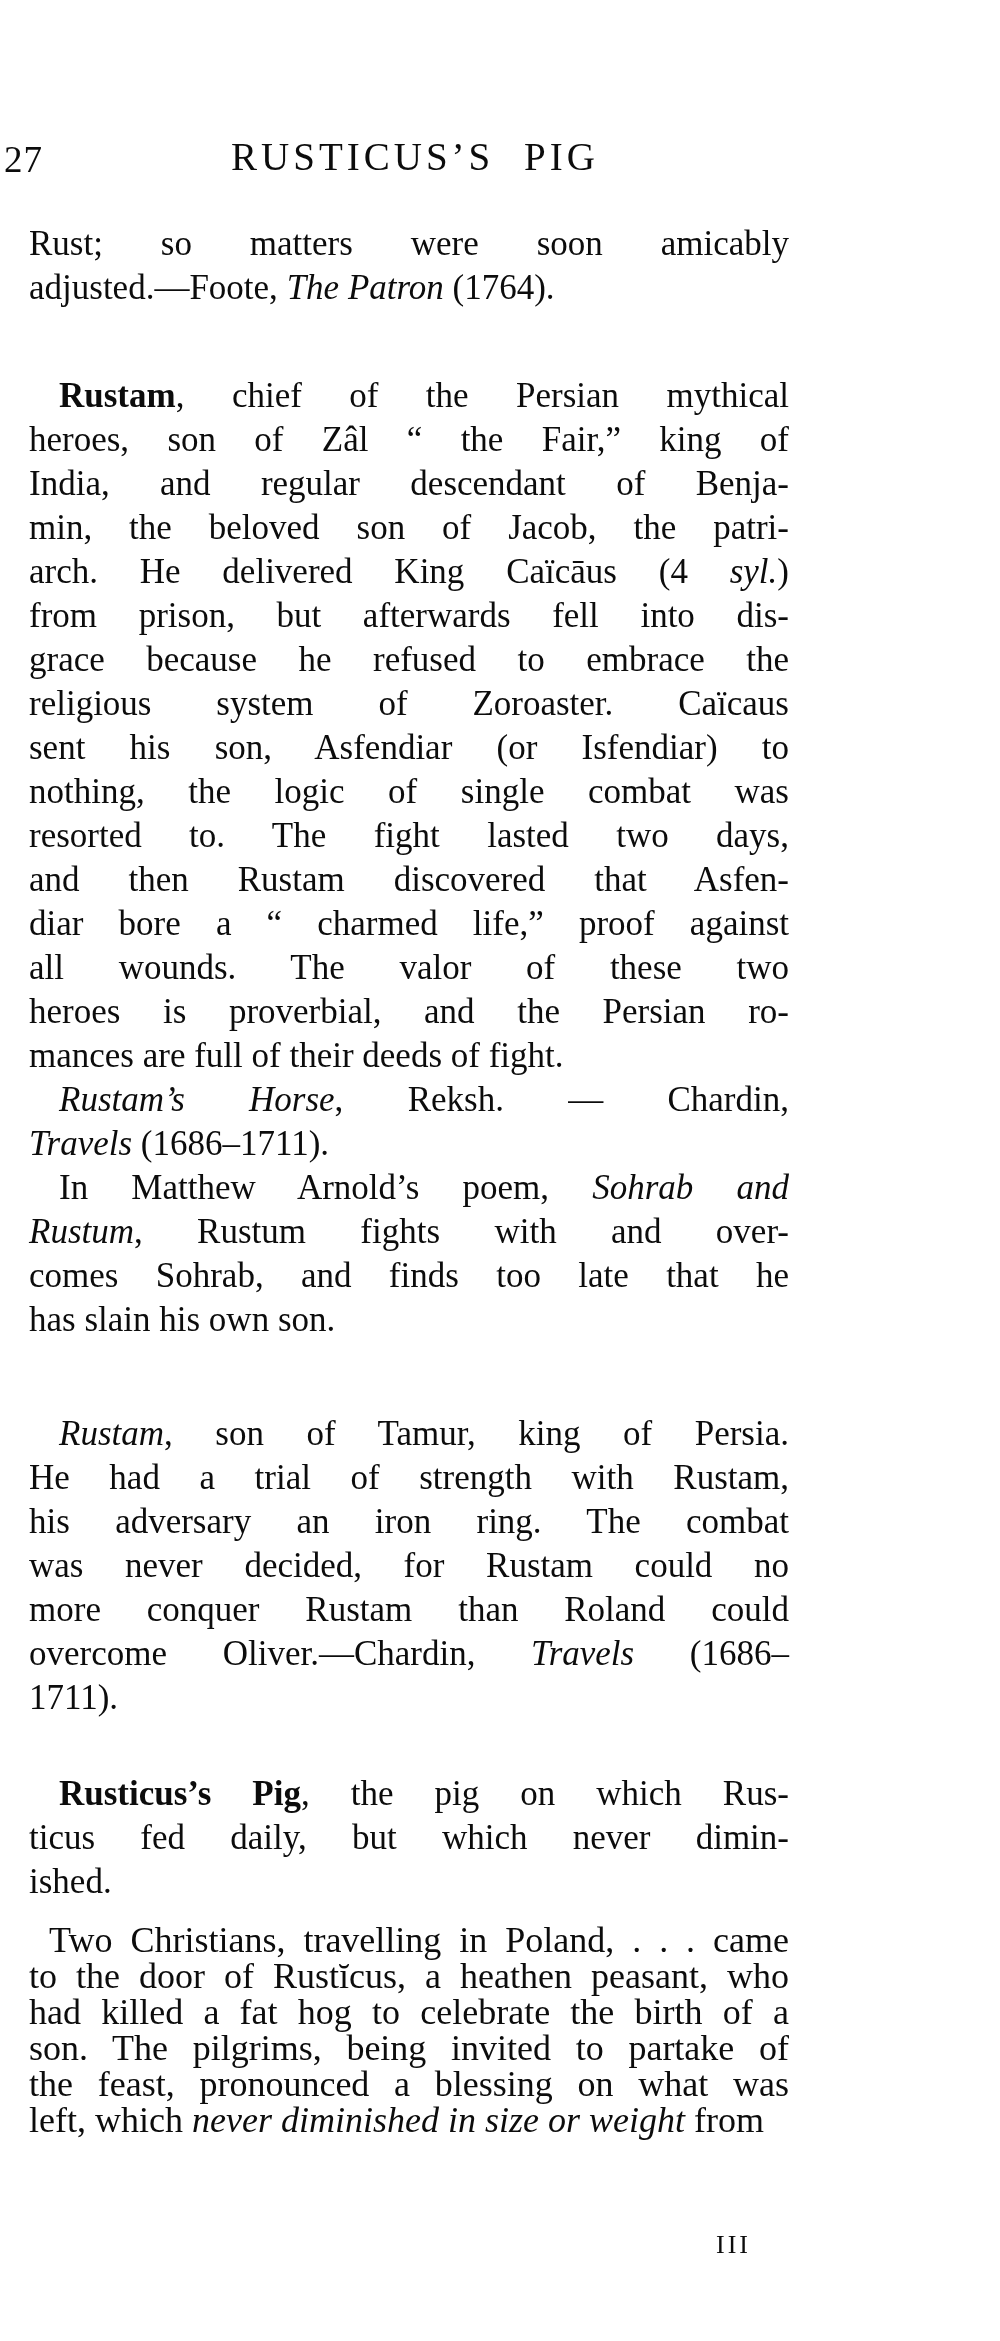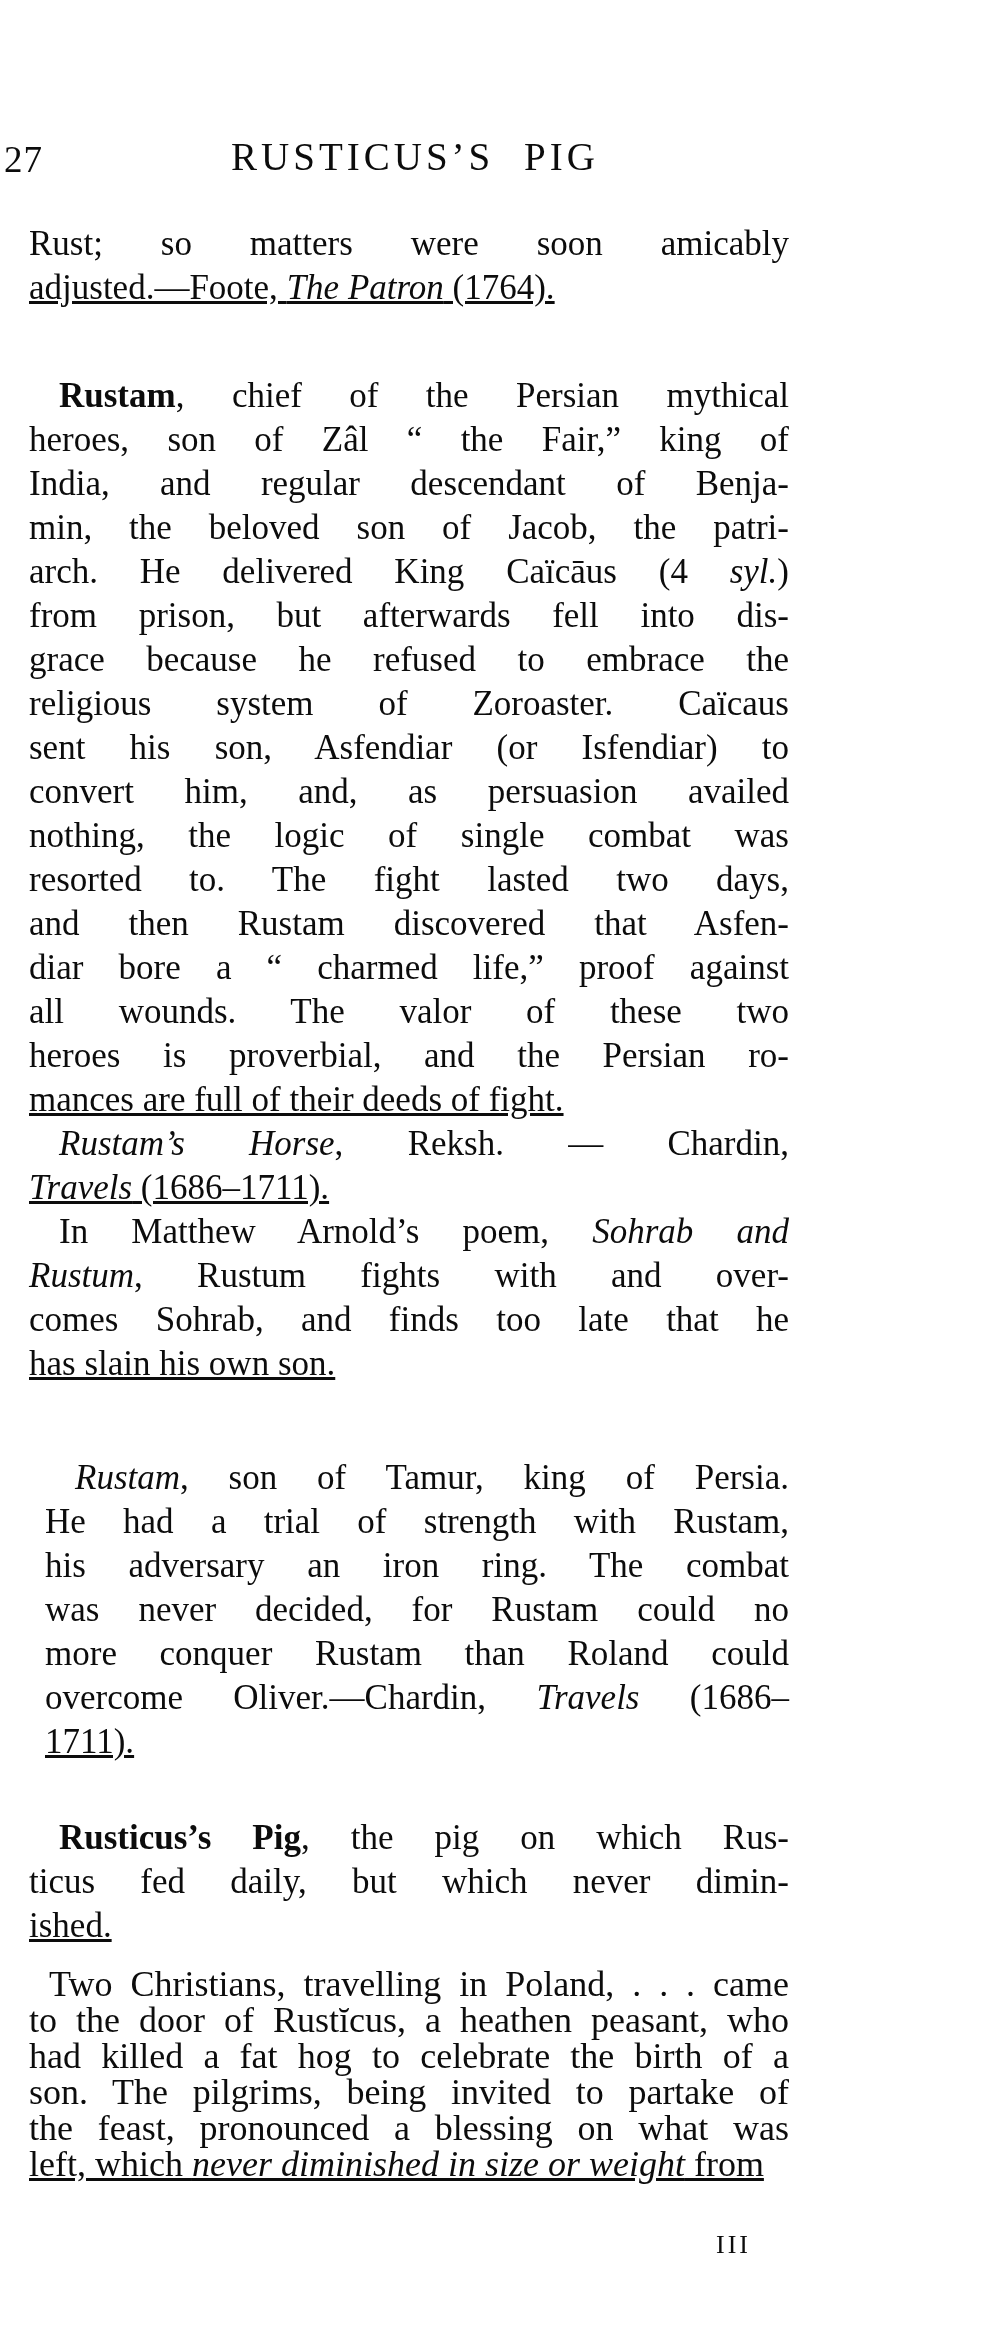--- a/index.html
+++ b/index.html
@@ -11,21 +11,21 @@
   .pagenum{position:absolute;left:4px;top:138px;font-size:37px;letter-spacing:1px;}
   .running-title{
     position:absolute;left:35px;top:134px;width:760px;text-align:center;
     font-size:39px;letter-spacing:4px;word-spacing:16px;white-space:nowrap;
   }
   .column{position:absolute;left:29px;top:0;width:760px;}
   .block{margin:0;}
   .block.body{font-size:35px;line-height:44px;}
   .block.small{font-size:36px;line-height:36px;}
   .line{text-align:justify;text-align-last:justify;}
-  .line.last{text-align-last:left;text-decoration:underline;}
+  .line.last{text-align-last:left;}
   .body .line.indent{text-indent:30px;}
   .small .line.indent{text-indent:20px;}
   .b{font-weight:bold;}
   .i{font-style:italic;}
   .signature{
     position:absolute;left:716px;top:2230px;font-size:26px;letter-spacing:3px;text-align:center;
   }
 </style>
 </head>
 <body>
@@ -41,40 +41,39 @@
       <div class="block body" style="margin-top: 64px;">
         <div class="line indent"><span class="b">Rustam</span><span>, chief of the Persian mythical</span></div>
         <div class="line"><span>heroes, son of Zâl “ the Fair,” king of</span></div>
         <div class="line"><span>India, and regular descendant of Benja-</span></div>
         <div class="line"><span>min, the beloved son of Jacob, the patri-</span></div>
         <div class="line"><span>arch.  He delivered King Caïcāus (4 </span><span class="i">syl.</span><span>)</span></div>
         <div class="line"><span>from prison, but afterwards fell into dis-</span></div>
         <div class="line"><span>grace because he refused to embrace the</span></div>
         <div class="line"><span>religious system of Zoroaster.  Caïcaus</span></div>
         <div class="line"><span>sent his son, Asfendiar (or Isfendiar) to</span></div>
-        <div class="line"><span>convert him, and, as persuasion availed</span></div>
         <div class="line"><span>nothing, the logic of single combat was</span></div>
         <div class="line"><span>resorted to.  The fight lasted two days,</span></div>
         <div class="line"><span>and then Rustam discovered that Asfen-</span></div>
         <div class="line"><span>diar bore a “ charmed life,” proof against</span></div>
         <div class="line"><span>all wounds.  The valor of these two</span></div>
         <div class="line"><span>heroes is proverbial, and the Persian ro-</span></div>
         <div class="line last"><span>mances are full of their deeds of fight.</span></div>
       </div>
       <div class="block body" style="margin-top: 0px;">
         <div class="line indent"><span class="i">Rustam’s Horse</span><span>,  Reksh. — Chardin,</span></div>
         <div class="line last"><span class="i">Travels</span><span> (1686–1711).</span></div>
       </div>
       <div class="block body" style="margin-top: 0px;">
         <div class="line indent"><span>In Matthew Arnold’s poem, </span><span class="i">Sohrab and</span></div>
         <div class="line"><span class="i">Rustum</span><span>, Rustum fights with and over-</span></div>
         <div class="line"><span>comes Sohrab, and finds too late that he</span></div>
         <div class="line last"><span>has slain his own son.</span></div>
       </div>
-      <div class="block body" style="margin-top: 70px; margin-left: 16px;">
+      <div class="block body" style="margin-top: 70px;">
         <div class="line indent"><span class="i">Rustam</span><span>, son of Tamur, king of Persia.</span></div>
         <div class="line"><span>He had a trial of strength with Rustam,</span></div>
         <div class="line"><span>his adversary an iron ring.  The combat</span></div>
         <div class="line"><span>was never decided, for Rustam could no</span></div>
         <div class="line"><span>more conquer Rustam than Roland could</span></div>
         <div class="line"><span>overcome Oliver.—Chardin, </span><span class="i">Travels</span><span> (1686–</span></div>
         <div class="line last"><span>1711).</span></div>
       </div>
       <div class="block body" style="margin-top: 52px;">
         <div class="line indent"><span class="b">Rusticus’s Pig</span><span>, the pig on which Rus-</span></div>

